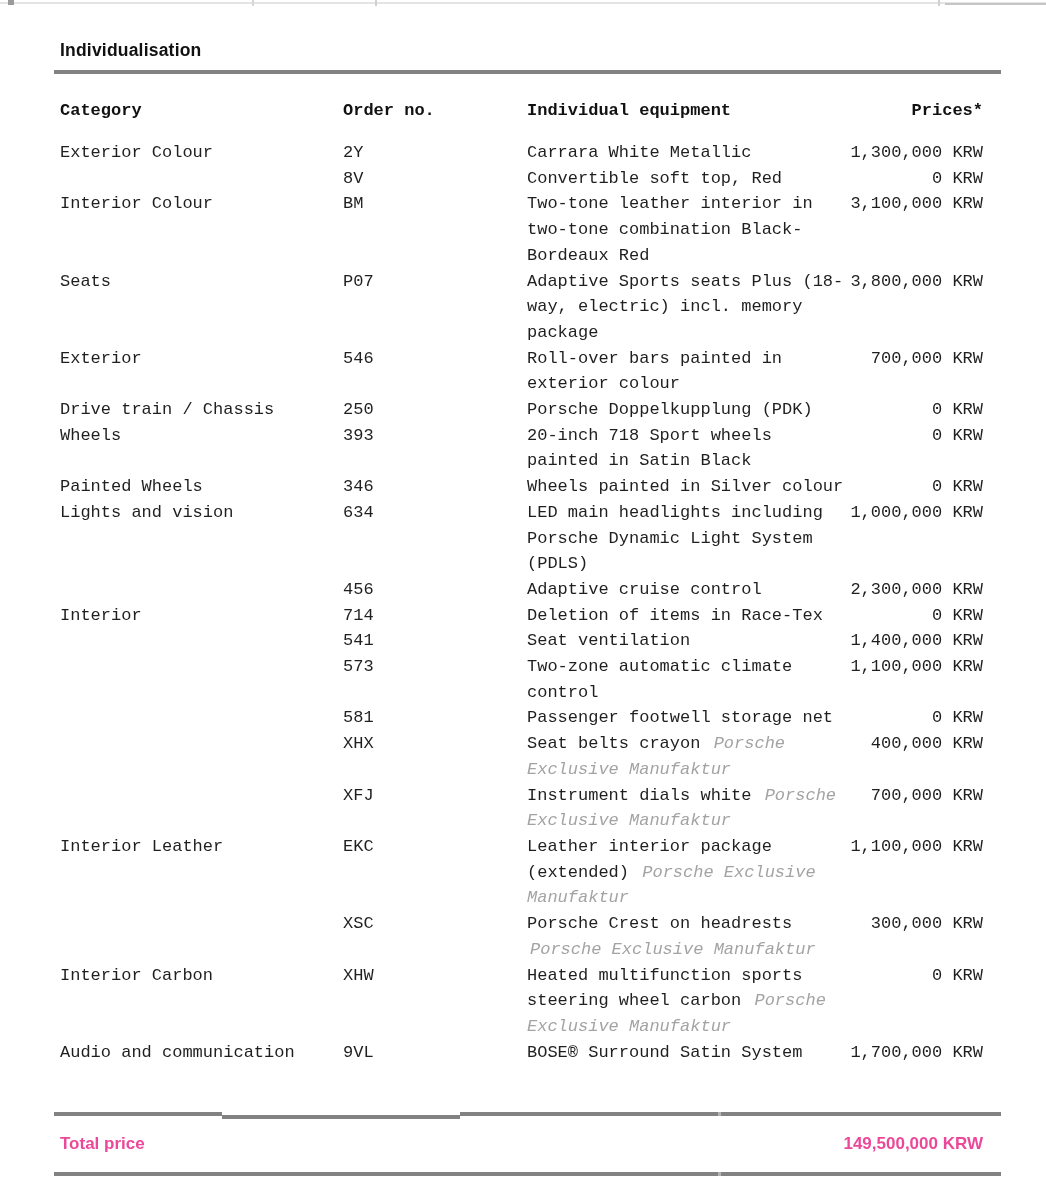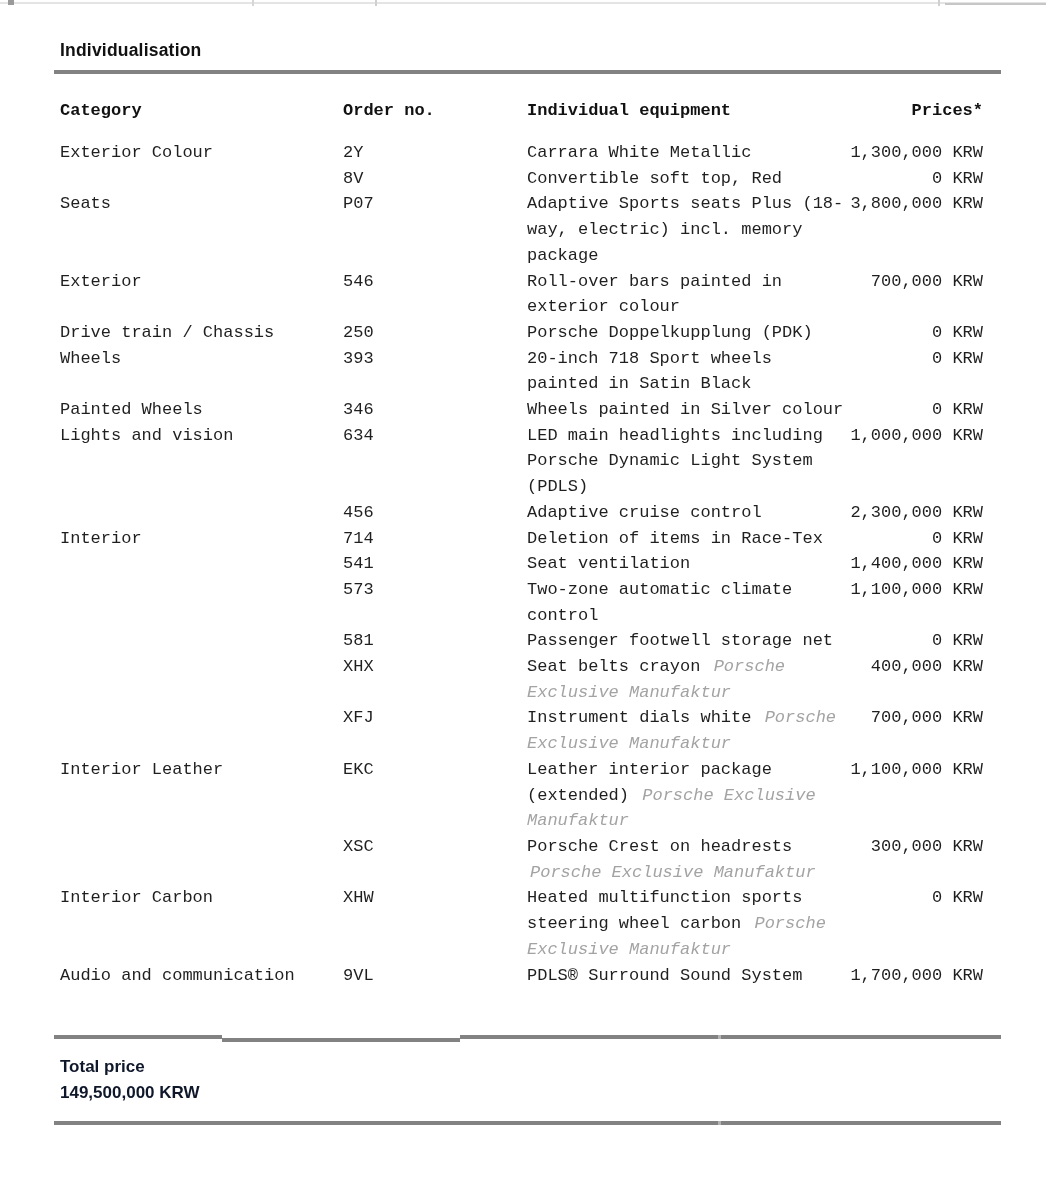--- a/index.html
+++ b/index.html
@@ -52,21 +52,21 @@
 
   .divider-wrap{position:relative;margin-left:-6px;margin-top:47px;width:947px;height:7px;}
   .divider-seg{position:absolute;height:4px;background:var(--rule-gray);}
   .seg-1{left:0;top:0;width:168px;}
   .seg-2{left:168px;top:3px;width:238px;}
   .seg-3{left:406px;top:0;width:541px;}
   .seg-notch{position:absolute;left:664px;top:0;width:3px;height:4px;background:#b3b3b3;}
 
   .total-row{
     display:flex;justify-content:space-between;align-items:baseline;
-    margin-top:12px;width:923px;font-weight:bold;font-size:17px;line-height:26px;color:#0f172a;flex-direction:column;
+    margin-top:12px;width:923px;font-weight:bold;font-size:17px;line-height:26px;color:#ec4899;
   }
   .bottom-rule{position:relative;margin-left:-6px;margin-top:15px;width:947px;height:4px;background:var(--rule-gray);}
   .bottom-rule .seg-notch{top:0;}
 </style>
 </head>
 <body>
 
 <div class="top-hairline"></div>
 <div class="top-hairline-right"></div>
 <div class="top-tick-left"></div>
@@ -104,20 +104,27 @@
     </tr>
 
     <tr>
       <td class="category"></td>
       <td class="order">8V</td>
       <td class="equipment"><span>Convertible soft top, Red</span>
         </td>
       <td class="price">0 KRW</td>
     </tr>
 
+    <tr>
+      <td class="category">Interior Colour</td>
+      <td class="order">BM</td>
+      <td class="equipment"><span>Two-tone leather interior in two-tone combination Black-Bordeaux Red</span>
+        </td>
+      <td class="price">3,100,000 KRW</td>
+    </tr>
 
     <tr>
       <td class="category">Seats</td>
       <td class="order">P07</td>
       <td class="equipment"><span>Adaptive Sports seats Plus (18-way, electric) incl. memory package</span>
         </td>
       <td class="price">3,800,000 KRW</td>
     </tr>
 
     <tr>
@@ -239,21 +246,21 @@
       <td class="order">XHW</td>
       <td class="equipment"><span>Heated multifunction sports steering wheel carbon</span>
         <span class="note">Porsche Exclusive Manufaktur</span></td>
       <td class="price">0 KRW</td>
     </tr>
 
 
     <tr>
       <td class="category">Audio and communication</td>
       <td class="order">9VL</td>
-      <td class="equipment"><span>PDLS® Surround Sound System</span>
+      <td class="equipment"><span>BOSE® Surround Satin System</span>
         </td>
       <td class="price">1,700,000 KRW</td>
     </tr>
   </tbody>
   </table>
 
   <div class="divider-wrap">
     <div class="divider-seg seg-1"></div>
     <div class="divider-seg seg-2"></div>
     <div class="divider-seg seg-3"></div>

